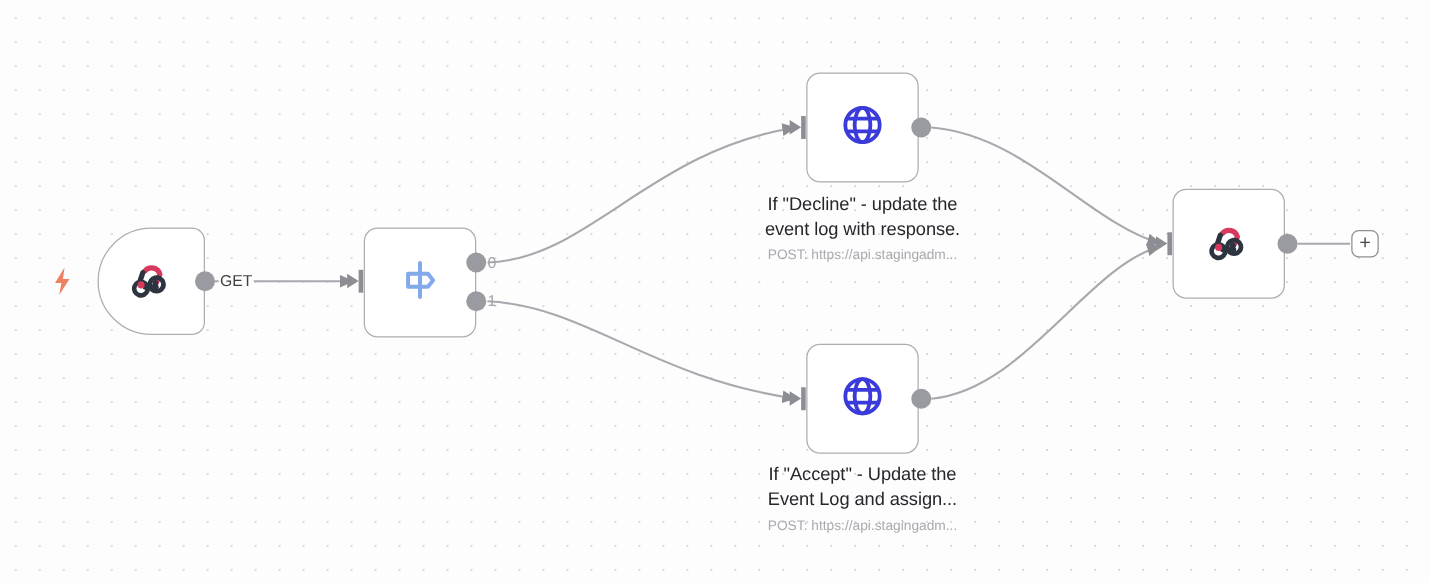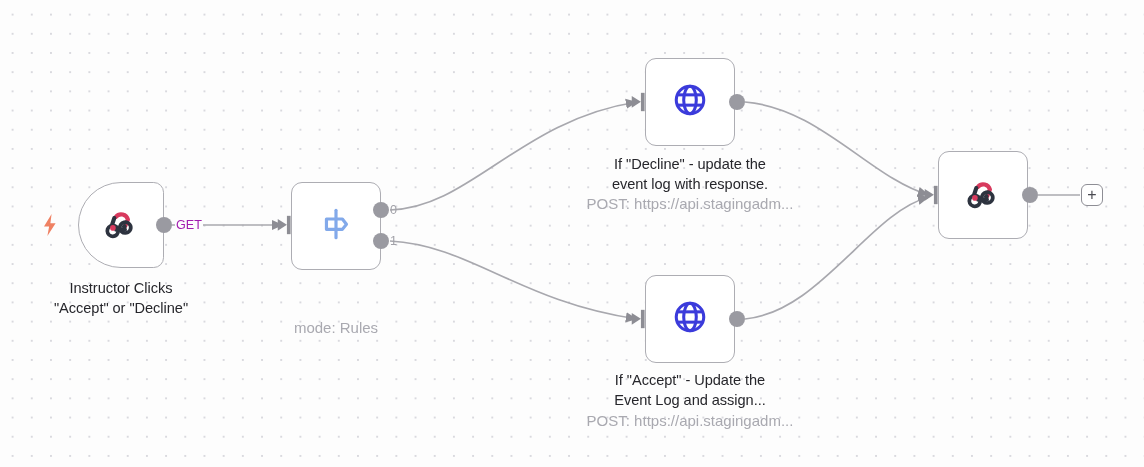--- a/index.html
+++ b/index.html
@@ -51,21 +51,21 @@
     color: #26262b;
     font-size: 14.6px;
     line-height: 19.6px;
     letter-spacing: -0.05px;
     white-space: pre-line;
   }
   .node-sub {
     position: absolute;
     text-align: center;
     color: #a9a9b0;
-    font-size: 15px;
+    font-size: 11px;
     line-height: 16px;
     white-space: nowrap;
     overflow: hidden;
     text-overflow: ellipsis;
   }
 
   
   .port-out {
     position: absolute;
     width: 16px;
@@ -80,21 +80,21 @@
     display: block;
   }
   .port-tag {
     position: absolute;
     color: #a2a2a9;
     font-size: 12.6px;
     line-height: 14px;
   }
   .edge-tag {
     position: absolute;
-    color: #a21caf;
+    color: #404040;
     font-size: 12.6px;
     line-height: 14px;
     background: #fdfdfd;
     padding: 0 1px;
   }
 
   
   .bolt {
     position: absolute;
     width: 20px;
@@ -164,22 +164,20 @@
           <circle cx="13.1" cy="27.4" r="3.1" fill="#d83a5e" stroke="none"></circle>
           <circle cx="25.6" cy="25.8" r="2.6" fill="#2d333f" stroke="none"></circle>
         </g>
       </svg>
     </span>
   </div>
 
   <div class="port-out" style="left:156px; top:217px;"></div>
   <div class="edge-tag" style="left:175px; top:218px;">GET</div>
 
-  <div class="node-label" style="left:21px; top:279px; width:200px;">Instructor Clicks
-"Accept" or "Decline"</div>
 
   <div class="node" style="left:291px; top:182px; width:90px; height:88px;">
     <span class="node-icon">
       <svg viewBox="0 0 44 44" width="40" height="40">
         <g stroke="#82a9ea" stroke-width="3.5" stroke-linecap="round" fill="none">
           <path d="M22 7 L22 37"></path>
           <path d="M11.5 16.5 L29 16.5 L33.5 22.2 L29 27.9 L11.5 27.9 Z" stroke-linejoin="round"></path>
         </g>
       </svg>
     </span>
@@ -189,21 +187,20 @@
     <path d="M0,5.4 L10,11.8 L0,18.2 z" fill="#8d8d94"></path>
     <rect x="10" y="2" width="4" height="20" fill="#8d8d94"></rect>
   </svg>
 
   <div class="port-out" style="left:373px; top:202px;"></div>
   <div class="port-tag" style="left:390px; top:203px;">0</div>
 
   <div class="port-out" style="left:373px; top:233px;"></div>
   <div class="port-tag" style="left:390px; top:234px;">1</div>
 
-  <div class="node-sub" style="left:236px; top:320px; width:200px;">mode: Rules</div>
 
   <div class="node" style="left:645px; top:58px; width:90px; height:88px;">
     <span class="node-icon">
       <svg viewBox="0 0 44 44" width="42" height="42">
         <g stroke="#3b3bdb" stroke-width="3.2" fill="none">
           <circle cx="22" cy="22" r="14.4"></circle>
           <ellipse cx="22" cy="22" rx="6.6" ry="14.4"></ellipse>
           <path d="M8.4 16.6 L35.6 16.6"></path>
           <path d="M8.4 27.4 L35.6 27.4"></path>
         </g>

